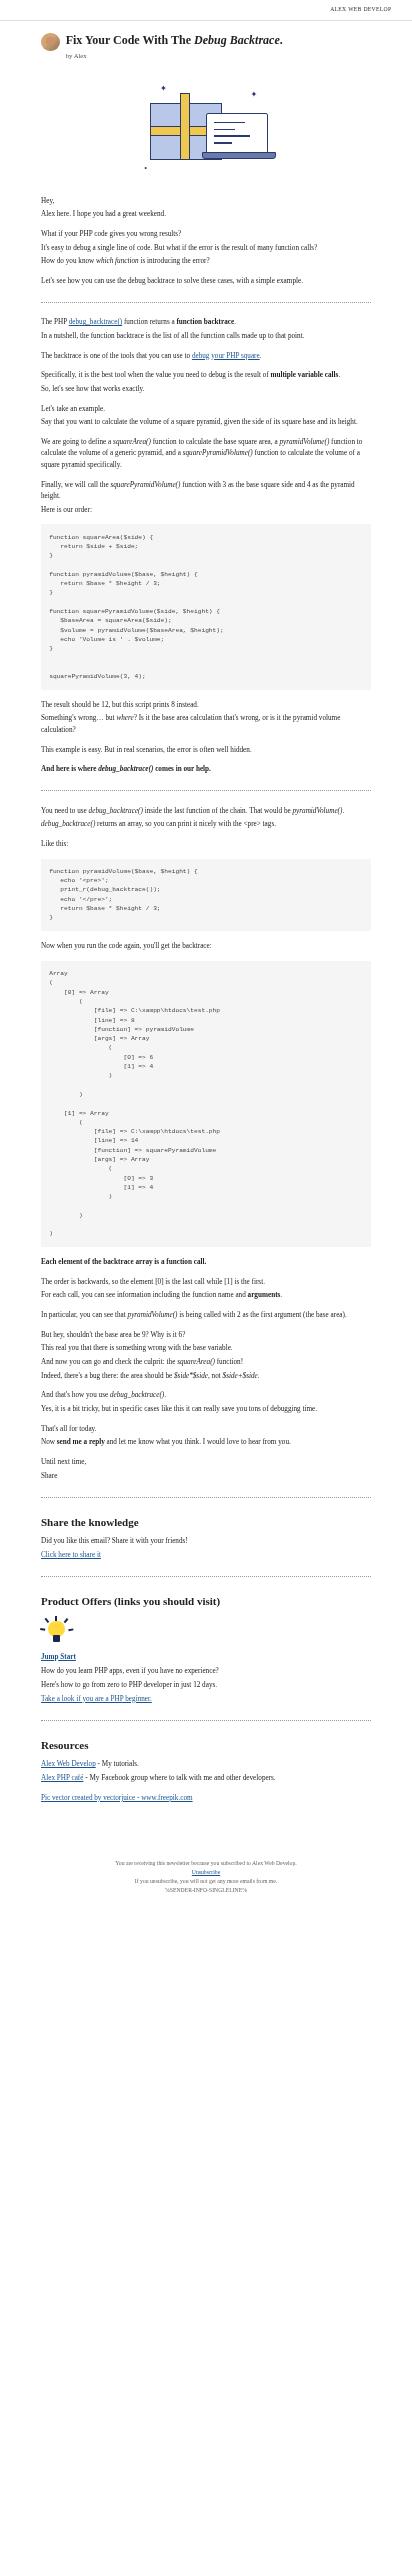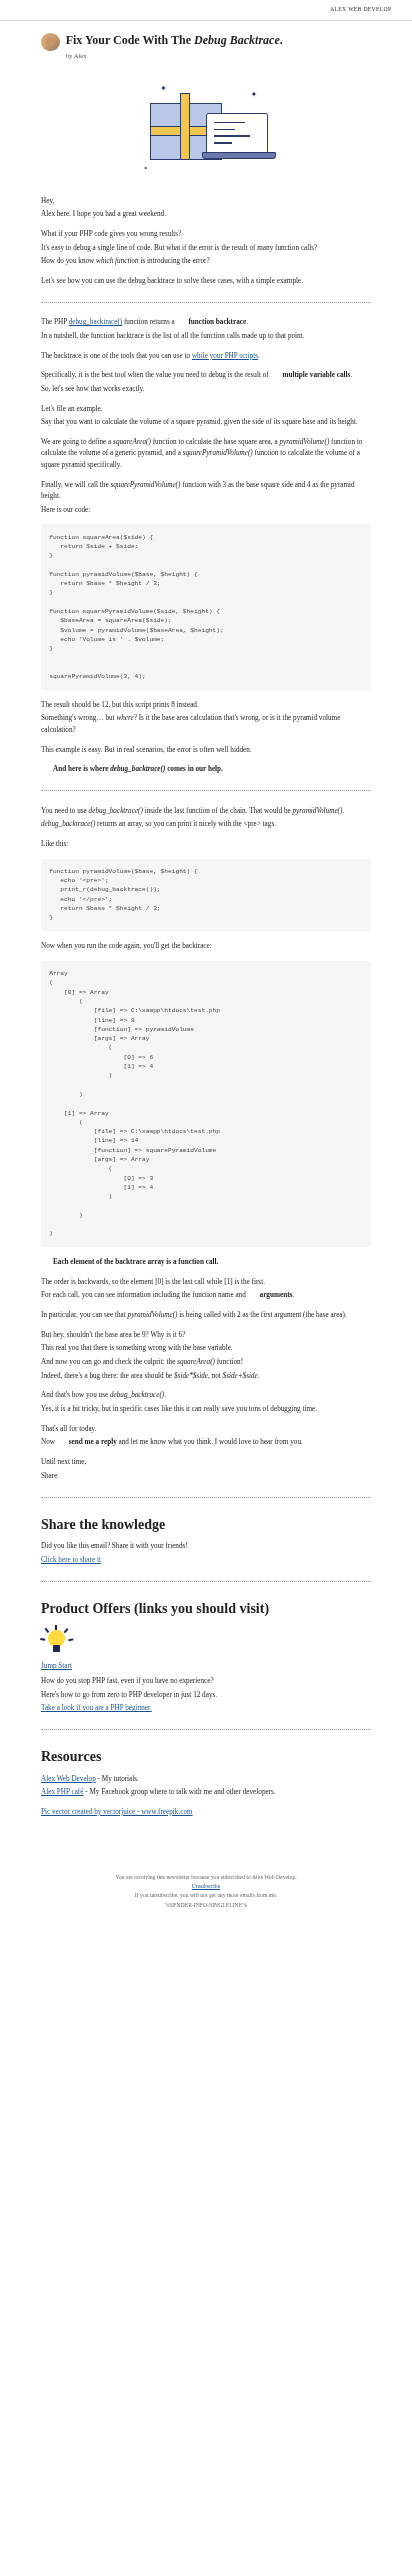--- a/index.html
+++ b/index.html
@@ -23,34 +23,34 @@
 .l2 { top: 14.4px; left: 7.7px; width: 20.6px; }
 .l3 { top: 21px; left: 7.7px; width: 36px; }
 .l4 { top: 28px; left: 7.7px; width: 18px; }
 .sparkle { position: absolute; color: #2a3a6a; font-size: 8.2px; }
 .s1 { top: 5.2px; left: 26px; }
 .s2 { top: 10.3px; right: 20.6px; }
 .s3 { bottom: 5.2px; left: 10.3px; }
 p { margin-bottom: 8.2px; }
 hr.dots { border: none; border-top: 0.5px dotted #999; margin: 14.4px 0; }
 a { color: #1a5490; text-decoration: underline; }
-strong { font-weight: bold; margin-left: 12px; }
+strong { font-weight: bold; }
 em { }
 pre { background: #f5f5f5; padding: 8.2px; font-family: 'Courier New', monospace; font-size: 6.2px; line-height: 1.5; overflow-x: auto; margin-bottom: 10.3px; white-space: pre; color: #444; }
-h3 { font-size: 14px; font-weight: bold; margin-bottom: 5.2px; margin-top: 16px; }
+h3 { font-size: 11px; font-weight: bold; margin-bottom: 5.2px; margin-top: 16px; }
 .bulb-icon { width: 31px; height: 31px; margin: 5.2px 0; position: relative; }
 .bulb { width: 16.5px; height: 16.5px; background: #ffd93d; border-radius: 50%; position: absolute; left: 7.2px; top: 5.2px; }
 .bulb::after { content: ''; position: absolute; bottom: -5.2px; left: 5.2px; width: 6.2px; height: 7.2px; background: #1a2550; border-radius: 1px; }
 .ray { position: absolute; width: 1.5px; height: 5.2px; background: #1a2550; }
 .r1 { top: 0; left: 14.4px; }
 .r2 { top: 2.6px; left: 5.2px; transform: rotate(-40deg); }
 .r3 { top: 2.6px; right: 5.2px; transform: rotate(40deg); }
 .r4 { top: 11.3px; left: 1px; transform: rotate(-80deg); }
 .r5 { top: 11.3px; right: 1px; transform: rotate(80deg); }
-.offer-title { font-weight: normal; text-decoration: underline; color: #1a5490; display: block; margin-bottom: 3.1px; }
+.offer-title { font-weight: bold; text-decoration: underline; color: #1a5490; display: block; margin-bottom: 3.1px; }
 .offer-block { margin-bottom: 14.4px; }
 .footer { text-align: center; font-size: 5.7px; color: #666; padding: 15.5px 20.6px; }
 .footer a { color: #1a5490; }
 .no-mb { margin-bottom: 2.1px; }
 </style>
 </head>
 <body>
 
 <div class="header-brand">ALEX WEB DEVELOP</div>
 
@@ -84,29 +84,29 @@
 
   <p class="no-mb">What if your PHP code gives you wrong results?</p>
   <p class="no-mb">It's easy to debug a single line of code. But what if the error is the result of many function calls?</p>
   <p><span>How do you know </span><em>which function</em><span> is introducing the error?</span></p>
   <p>Let's see how you can use the debug backtrace to solve these cases, with a simple example.</p>
 
   <hr class="dots">
 
   <p class="no-mb"><span>The PHP </span><a href="#">debug_backtrace()</a><span> function returns a </span><strong>function backtrace</strong><span>.</span></p>
   <p>In a nutshell, the function backtrace is the list of all the function calls made up to that point.</p>
-  <p><span>The backtrace is one of the tools that you can use to </span><a href="#">while your PHP scripts</a><span>.</span></p>
+  <p><span>The backtrace is one of the tools that you can use to </span><a href="#">debug your PHP square</a><span>.</span></p>
   <p class="no-mb"><span>Specifically, it is the best tool when the value you need to debug is the result of </span><strong>multiple variable calls</strong><span>.</span></p>
   <p>So, let's see how that works exactly.</p>
 
-  <p class="no-mb">Let's file an example.</p>
+  <p class="no-mb">Let's take an example.</p>
   <p>Say that you want to calculate the volume of a square pyramid, given the side of its square base and its height.</p>
   <p><span>We are going to define a </span><em>squareArea()</em><span> function to calculate the base square area, a </span><em>pyramidVolume()</em><span> function to calculate the volume of a generic pyramid, and a </span><em>squarePyramidVolume()</em><span> function to calculate the volume of a square pyramid specifically.</span></p>
   <p class="no-mb"><span>Finally, we will call the </span><em>squarePyramidVolume()</em><span> function with 3 as the base square side and 4 as the pyramid height.</span></p>
-  <p>Here is our code:</p>
+  <p>Here is our order:</p>
 
   <pre>function squareArea($side) {
    return $side + $side;
 }
 
 function pyramidVolume($base, $height) {
    return $base * $height / 3;
 }
 
 function squarePyramidVolume($side, $height) {
@@ -198,21 +198,21 @@
     <div class="ray r1"></div>
       <div class="ray r2"></div>
       <div class="ray r3"></div>
       <div class="ray r4"></div>
       <div class="ray r5"></div>
     <div class="bulb"></div>
   </div>
 
   <div class="offer-block">
     <a href="#" class="offer-title">Jump Start</a>
-    <div class="no-mb">How do you stop PHP fast, even if you have no experience?</div>
+    <div class="no-mb">How do you learn PHP apps, even if you have no experience?</div>
     <div class="no-mb">Here's how to go from zero to PHP developer in just 12 days.</div>
     <a href="#">Take a look if you are a PHP beginner.</a>
   </div>
 
 
   <hr class="dots">
 
   <h3>Resources</h3>
   <p class="no-mb"><a href="#">Alex Web Develop</a><span> - My tutorials.</span></p>
   <p><a href="#">Alex PHP café</a><span> - My Facebook group where to talk with me and other developers.</span></p>

